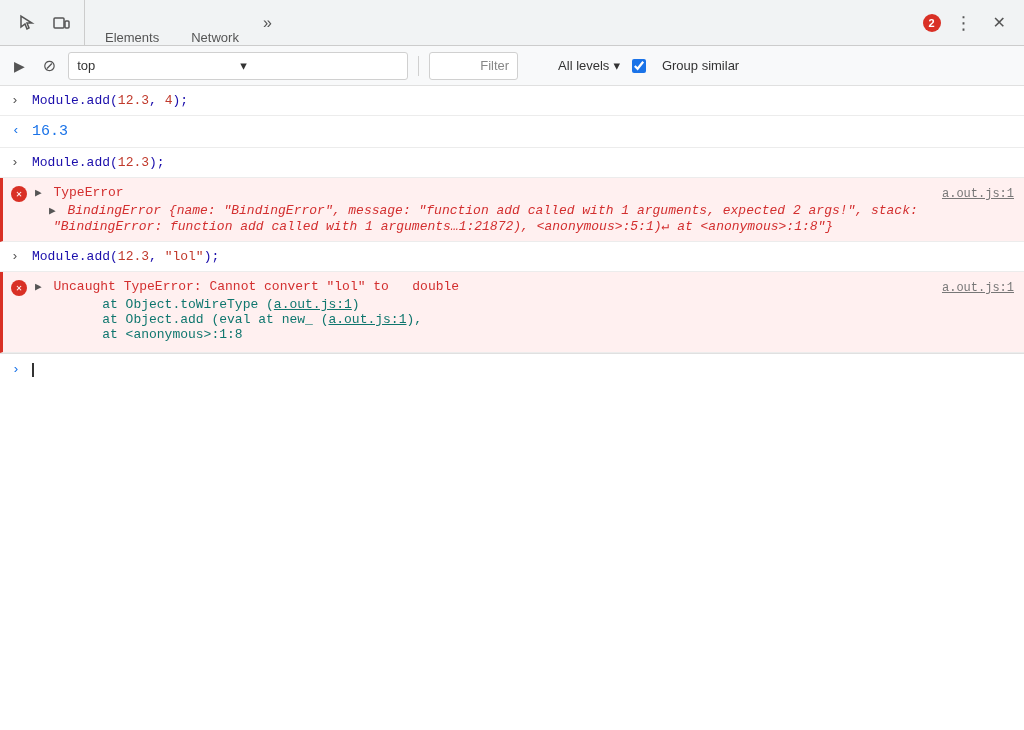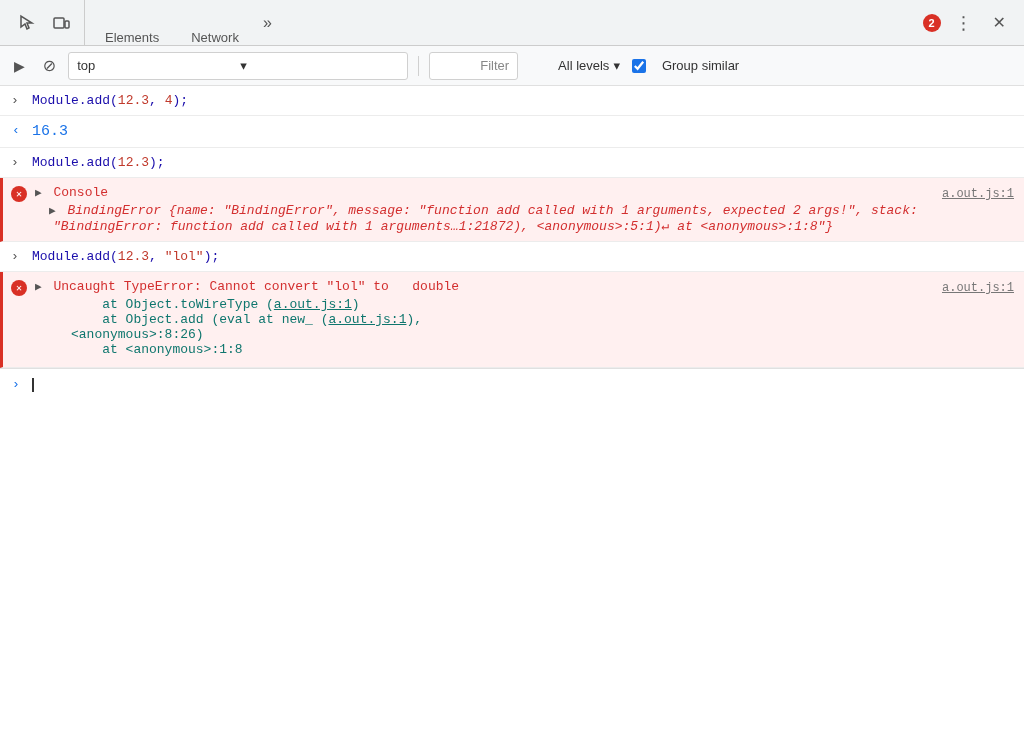--- a/index.html
+++ b/index.html
@@ -372,21 +372,21 @@
   </div>
 
   <div class="console-row error-row">
     <div class="row-gutter" style="padding-top: 5px;">
       <div class="error-icon-circle">✕</div>
     </div>
     <div class="row-content">
       <div class="row-flex">
         <div class="row-main">
           <span class="expand-triangle">▶</span>
-          <span style="color:#d32f2f; font-weight: 500;">Console</span>
+          <span style="color:#d32f2f; font-weight: 500;">TypeError</span>
         </div>
         <div class="row-right">a.out.js:1</div>
       </div>
       <div style="margin-left: 18px; margin-top: 2px;">
         <span class="expand-triangle" style="margin-left: -4px;">▶</span>
         <span style="color:#d32f2f;"><em>BindingError {name: "BindingError", message: "function add called with 1 arguments, expected 2 args!", stack: "BindingError: function add called with 1 arguments…1:21872), &lt;anonymous&gt;:5:1)↵    at &lt;anonymous&gt;:1:8"}</em></span>
       </div>
     </div>
   </div>
 
@@ -407,21 +407,20 @@
       <div class="row-flex">
         <div class="row-main">
           <span class="expand-triangle">▶</span>
           <span style="color:#d32f2f;">Uncaught TypeError: Cannot convert "lol" to &nbsp; double</span>
         </div>
         <div class="row-right">a.out.js:1</div>
       </div>
       <div style="margin-left: 36px; margin-top: 2px; color: #0f766e;">
         <div>&nbsp;&nbsp;&nbsp;&nbsp;at Object.toWireType (<span style="text-decoration:underline; cursor:pointer;">a.out.js:1</span>)</div>
         <div>&nbsp;&nbsp;&nbsp;&nbsp;at Object.add (eval at new_ (<span style="text-decoration:underline; cursor:pointer;">a.out.js:1</span>),</div>
-        <div>&lt;anonymous&gt;:8:26)</div>
         <div>&nbsp;&nbsp;&nbsp;&nbsp;at &lt;anonymous&gt;:1:8</div>
       </div>
     </div>
   </div>
 
   <div class="console-row console-input-row" style="border-bottom: none;">
     <div class="row-gutter">
       <span style="color:#1a73e8; font-size:13px;">›</span>
     </div>
     <div class="row-content">

